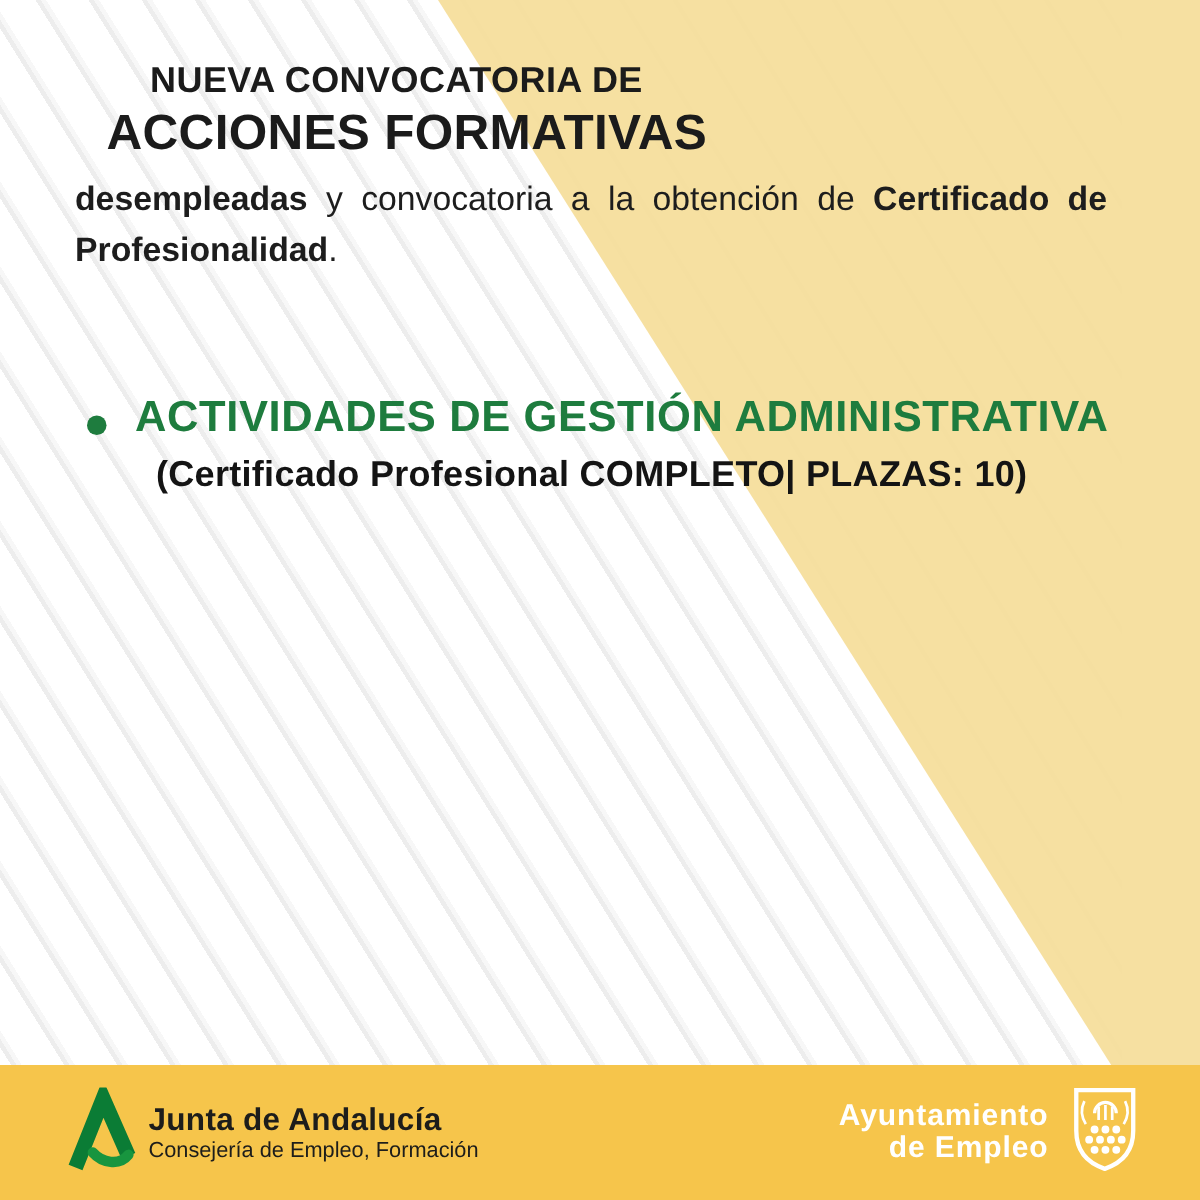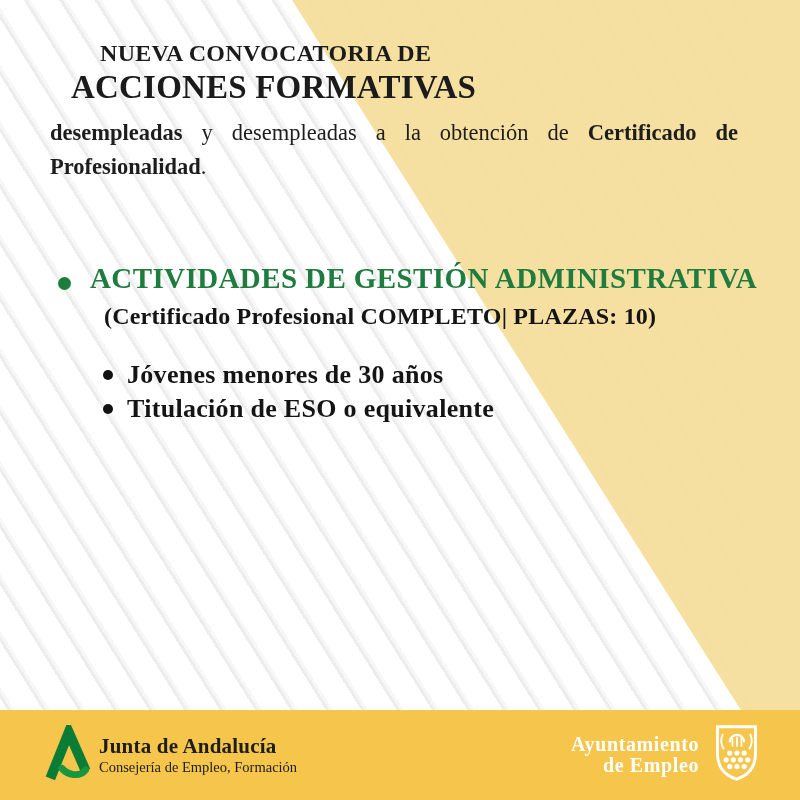--- a/index.html
+++ b/index.html
@@ -6,21 +6,20 @@
   html, body { width: 800px; height: 800px; overflow: hidden; }
   body { font-family: "Liberation Sans", sans-serif; color: #1b1b1b; }
 
   .canvas {
     position: relative; width: 748px; height: 800px;
     background:
       repeating-linear-gradient(58deg,
         #ffffff 0px, #ffffff 24px,
         #ededed 24px, #ededed 27px,
         #f7f7f7 27px, #f7f7f7 30px);
-    font-family: Liberation Serif, serif;
   }
 
   
   .diag-band {
     position: absolute; left: 0; top: 0; width: 800px; height: 710px;
     background: rgba(245, 222, 156, 0.95);
     clip-path: polygon(36.5% 0%, 100% 0%, 100% 100%, 92.6% 100%);
   }
 
   .content { position: absolute; left: 0; top: 0; width: 800px; height: 710px; }
@@ -96,41 +95,31 @@
 <div class="canvas">
 
   <div class="diag-band"></div>
 
   <div class="content">
 
     <div class="title1">NUEVA CONVOCATORIA DE</div>
     <div class="title2">ACCIONES FORMATIVAS</div>
 
     <div class="intro">
-      <div class="line"><b>desempleadas</b><span> y desempleadas a la obtención de </span><b>Certificado de</b></div>
+      <div class="line"><b>desempleadas</b><span> y convocatoria a la obtención de </span><b>Certificado de</b></div>
       <div class="line"><b>Profesionalidad</b><span>.</span></div>
     </div>
 
     <div class="course-head">
       <span class="green-dot"></span>
       <span class="course-title">ACTIVIDADES DE GESTIÓN ADMINISTRATIVA</span>
     </div>
 
     <div class="course-sub">(Certificado Profesional COMPLETO| PLAZAS: 10)</div>
 
-    <div class="req-list">
-      <div class="req-item">
-        <span class="black-dot"></span>
-        <span class="req-label">Jóvenes menores de 30 años</span>
-      </div>
-      <div class="req-item">
-        <span class="black-dot"></span>
-        <span class="req-label">Titulación de ESO o equivalente</span>
-      </div>
-    </div>
 
   </div>
 
   <div class="footer">
 
     <div class="junta">
       <span>
         <svg width="46" height="56" viewBox="0 0 60 70" aria-hidden="true">
           <path d="M7 68 L31 8 L53 58" fill="none" stroke="#0b7c35" stroke-width="13" stroke-linejoin="miter"></path>
           <path d="M53 57 C45 67 30 64 22 55" fill="none" stroke="#18953f" stroke-width="9" stroke-linecap="round"></path>

